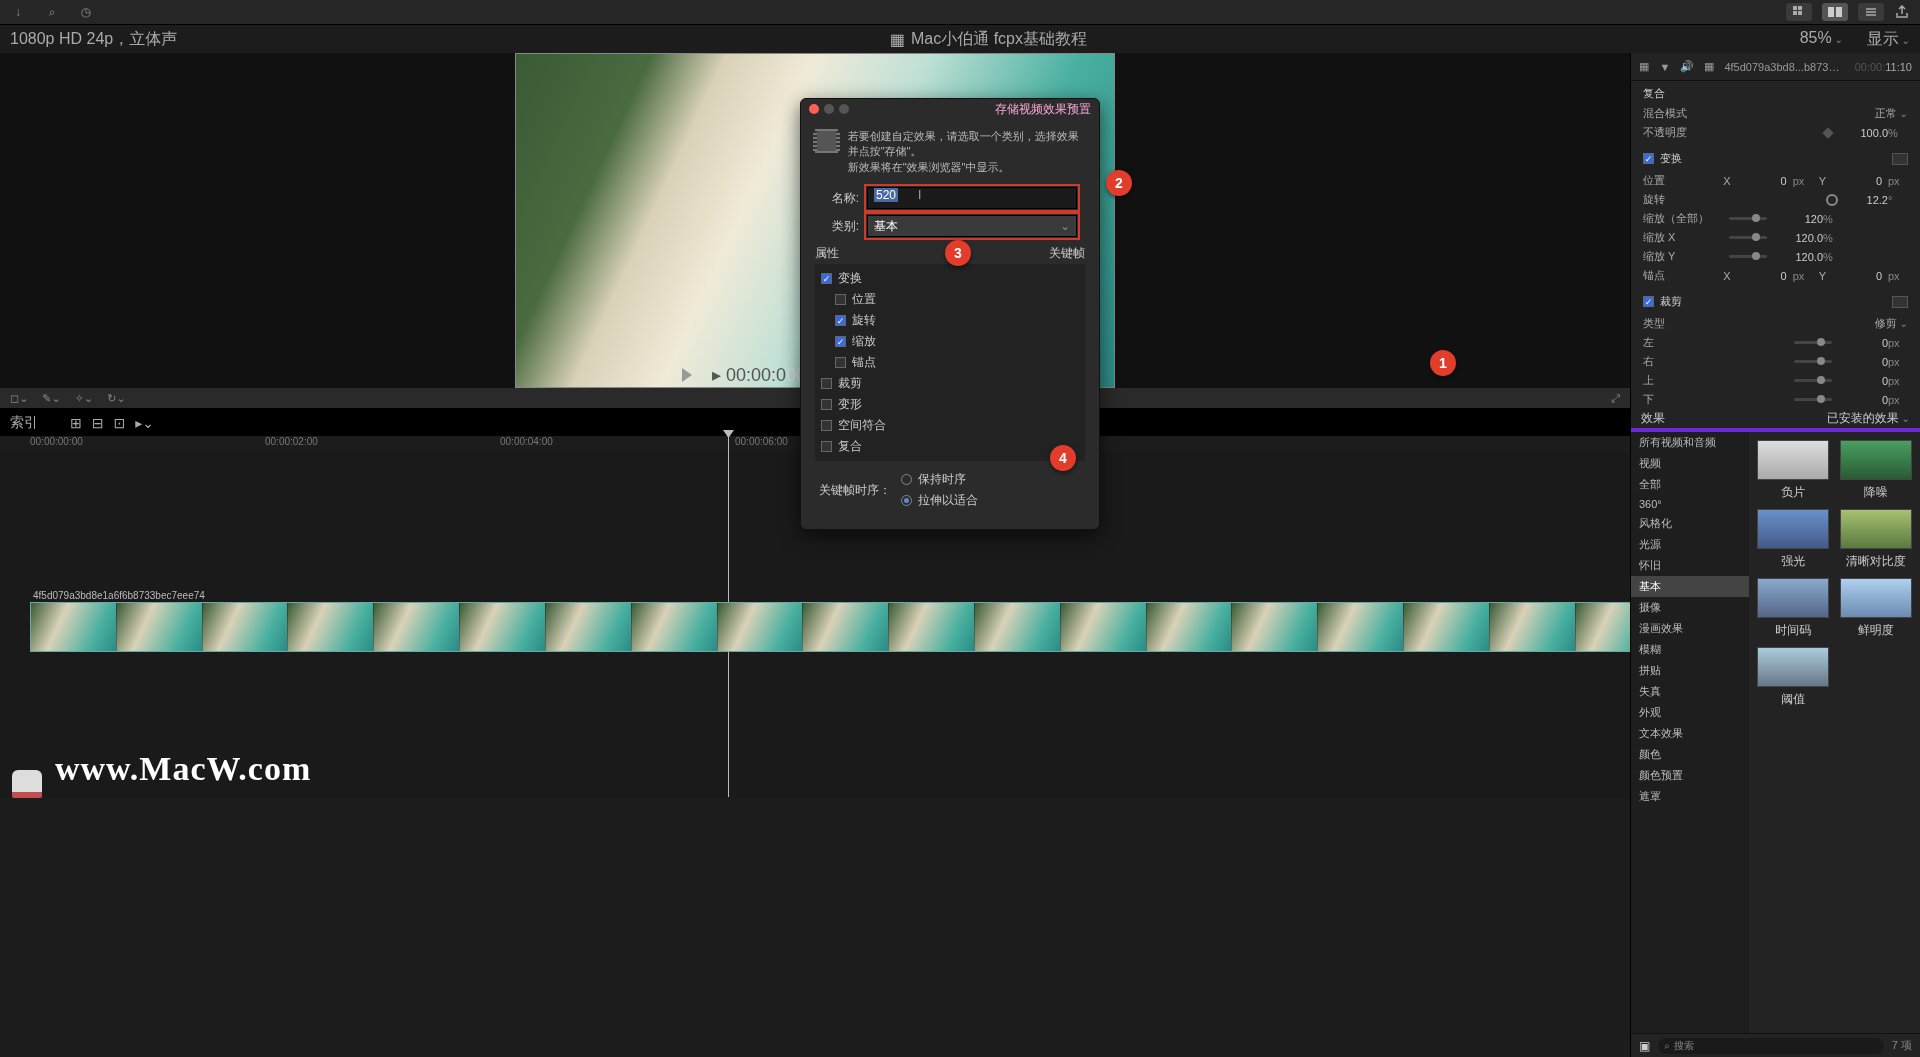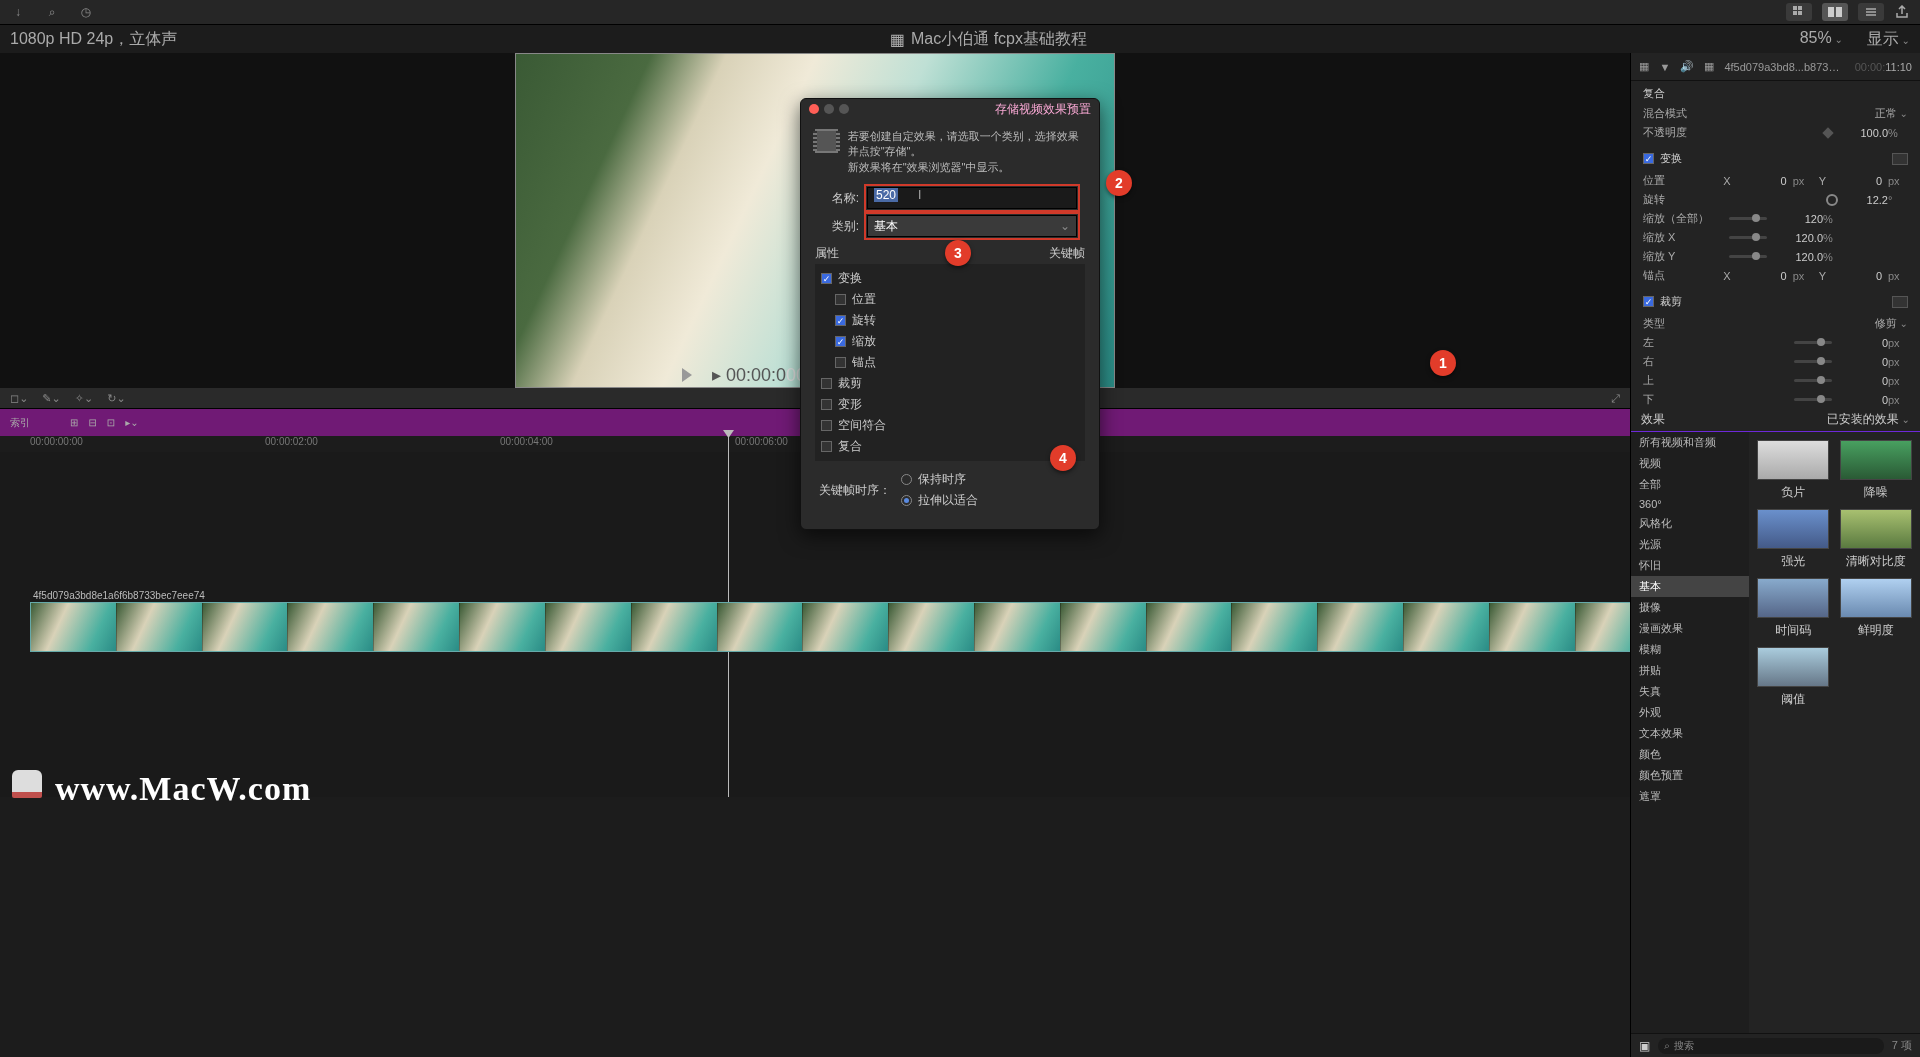--- a/index.html
+++ b/index.html
@@ -47,41 +47,41 @@
 .insp-row .xy { display: flex; gap: 6px; align-items: center; margin-left: auto; }
 .insp-val { width: 50px; text-align: right; color: #ccc; }
 .insp-unit { color: #888; width: 20px; }
 .slider { width: 38px; height: 3px; background: #444; border-radius: 2px; position: relative; margin: 0 6px; }
 .slider::after { content: ""; position: absolute; width: 8px; height: 8px; background: #888; border-radius: 50%; top: -3px; left: 60%; }
 .kf-diamond { width: 8px; height: 8px; background: #555; transform: rotate(45deg); margin-left: 4px; }
 .check { width: 11px; height: 11px; border: 1px solid #666; background: #3a6ae0; color: #fff; font-size: 9px; display: inline-flex; align-items: center; justify-content: center; margin-right: 6px; }
 .chip { width: 16px; height: 12px; background: #333; border: 1px solid #555; margin-left: auto; }
 
 
-.tl-header { height: 28px; background: #701a75; display: flex; align-items: center; padding: 0 10px; color: #aaa; font-size: 10px; border-top: 1px solid #000; }
+.tl-header { height: 28px; background: #000000; display: flex; align-items: center; padding: 0 10px; color: #aaa; font-size: 14px; border-top: 1px solid #000; }
 .tl-header .center { flex: 1; text-align: center; }
 .tl-header .right { display: flex; gap: 10px; }
 
 
 .ruler { height: 16px; background: #1c1c1c; display: flex; color: #777; font-size: 10px; padding-left: 30px; }
 .ruler span { width: 235px; }
 
 
 .timeline { position: relative; background: #1a1a1a; height: 345px; }
 .playhead { position: absolute; left: 728px; top: -16px; bottom: 0; width: 1px; background: #bbb; }
 .playhead::before { content: ""; position: absolute; top: -6px; left: -5px; width: 11px; height: 8px; background: #bbb; clip-path: polygon(0 0, 100% 0, 50% 100%); }
 .cliprow { position: absolute; left: 30px; right: 0; top: 150px; height: 50px; background: #1a4a66; border: 1px solid #6aa; overflow: hidden; }
 .clip-label { position: absolute; top: -12px; left: 2px; color: #bbb; font-size: 10px; }
 .thumbs { display: flex; height: 100%; }
 .thumb { flex: 1; background: linear-gradient(115deg, #3a5a35 0%, #d9d2b8 35%, #49b0a0 75%, #2a8b85 100%); border-right: 1px solid rgba(0,0,0,0.3); }
 .audiorow { position: absolute; left: 30px; right: 0; top: 205px; height: 20px; background: #1a3a4a; color: #9ab; font-size: 10px; padding: 3px 6px; }
 
 
 .fxpanel { position: absolute; right: 0; top: 408px; bottom: 0; width: 290px; background: #232323; border-left: 1px solid #000; display: flex; flex-direction: column; }
-.fx-head { height: 24px; display: flex; align-items: center; justify-content: space-between; padding: 0 10px; color: #ccc; border-bottom: 1px solid #6d28d9; }
+.fx-head { height: 24px; display: flex; align-items: center; justify-content: space-between; padding: 0 10px; color: #ccc; border-bottom: 4px solid #6d28d9; }
 .fx-body { display: flex; flex: 1; overflow: hidden; }
 .fx-cats { width: 118px; background: #1e1e1e; overflow-y: auto; }
 .fx-cat { padding: 3px 8px; color: #bbb; font-size: 11px; cursor: pointer; }
 .fx-cat.sel { background: #444; color: #fff; }
 .fx-grid { flex: 1; padding: 8px; display: grid; grid-template-columns: 1fr 1fr; gap: 8px 10px; align-content: start; }
 .fx-item { display: flex; flex-direction: column; align-items: center; gap: 4px; }
 .fx-thumb { width: 72px; height: 40px; background: linear-gradient(#8aa 0%, #476 60%, #243 100%); border: 1px solid #444; }
 .fx-thumb.t1 { background: linear-gradient(#ddd, #aaa); }
 .fx-thumb.t2 { background: linear-gradient(#48a060, #2a5a35); }
 .fx-thumb.t3 { background: linear-gradient(#6a90cc, #445a88); }
@@ -124,21 +124,21 @@
 .radio.on::after { content: ""; position: absolute; inset: 2px; background: #5a8ae0; border-radius: 50%; }
 .modal-actions { display: flex; justify-content: flex-end; gap: 10px; padding: 0 14px 14px; }
 .btn { min-width: 54px; height: 22px; border-radius: 4px; text-align: center; line-height: 22px; font-size: 12px; }
 .btn-cancel { background: #4a4a4a; color: #ddd; }
 .btn-save { background: #3a56b5; color: #fff; outline: 2px solid #d03a2a; outline-offset: 1px; }
 
 
 .badge { position: absolute; width: 26px; height: 26px; border-radius: 50%; background: #e23c2a; color: #fff; font-weight: bold; font-size: 14px; display: flex; align-items: center; justify-content: center; z-index: 60; box-shadow: 0 2px 4px rgba(0,0,0,.5); }
 
 
-.watermark { position: absolute; left: 55px; top: 770px; font-family: Georgia, serif; font-size: 34px; color: #fff; font-weight: 600; letter-spacing: 1px; z-index: 40; }
+.watermark { position: absolute; left: 55px; top: 750px; font-family: Georgia, serif; font-size: 34px; color: #fff; font-weight: 600; letter-spacing: 1px; z-index: 40; }
 .wm-ico { position: absolute; left: 12px; top: 770px; width: 30px; height: 28px; background: #ddd; border-radius: 6px 6px 2px 2px; border-bottom: 6px solid #c0504d; z-index: 40; }
 
 svg { display: block; }
 </style>
 </head>
 <body>
 
 <div class="topbar">
   <div class="left">
     <span class="ico">↓</span>

